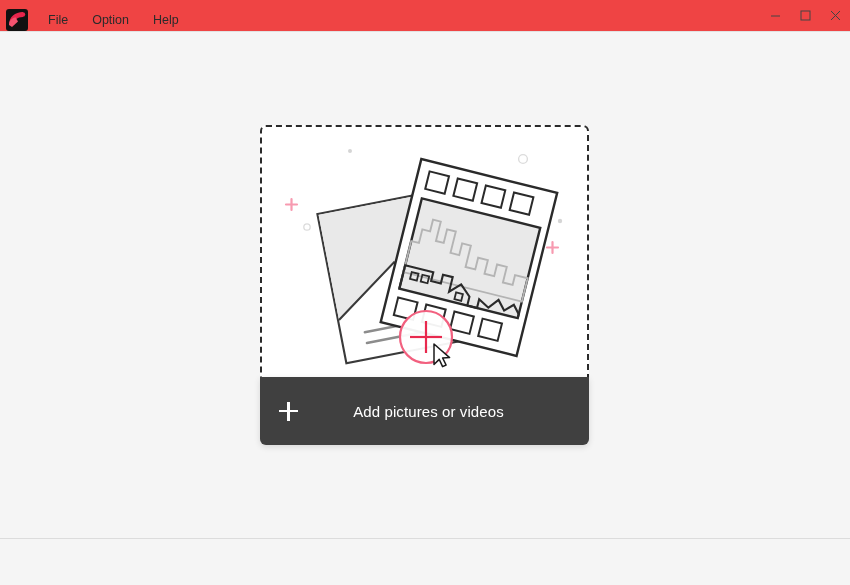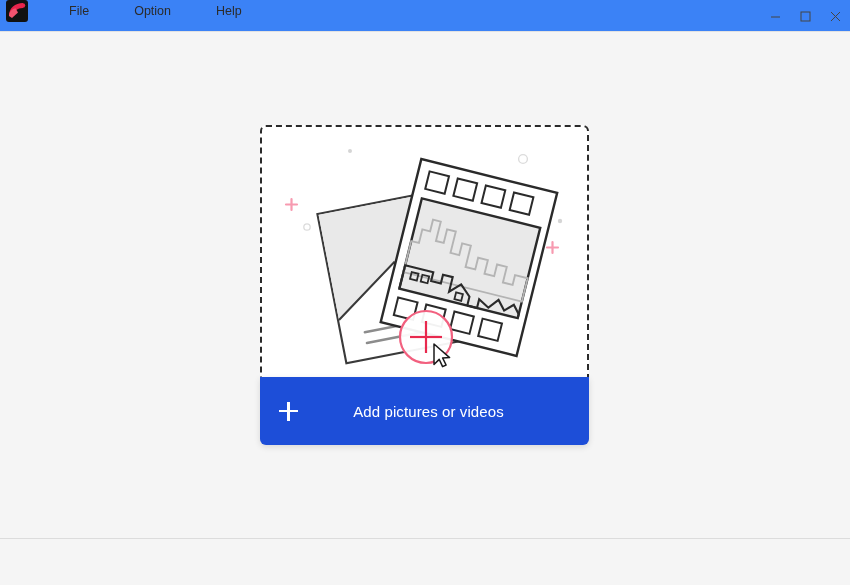--- a/index.html
+++ b/index.html
@@ -14,26 +14,25 @@
     overflow: hidden;
     position: relative;
   }
 
   
   #titlebar {
     position: absolute;
     left: 0; top: 0;
     width: 850px;
     height: 32px;
-    background: #3b82f6;
+    background: #ef4444;
     border-bottom: 1px solid #e2e2e2;
     display: flex;
-    align-items: flex-start;
+    align-items: flex-end;
     box-sizing: border-box;
-    gap: 21px;
   }
   #app-icon {
     width: 22px;
     height: 22px;
     margin-left: 6px;
     margin-right: 8px;
     flex: none;
     display: block;
   }
   .menu-item {
@@ -94,21 +93,21 @@
     width: 329px;
     height: 240px;
     display: block;
   }
   #add-bar {
     position: absolute;
     left: 0;
     top: 252px;
     width: 329px;
     height: 68px;
-    background: #1d4ed8;
+    background: #404040;
     border-radius: 0 0 6px 6px;
     display: flex;
     align-items: center;
     box-shadow: 0 2px 6px rgba(0,0,0,0.12);
     cursor: pointer;
   }
   #add-plus {
     width: 19px;
     height: 19px;
     margin-left: 19px;

